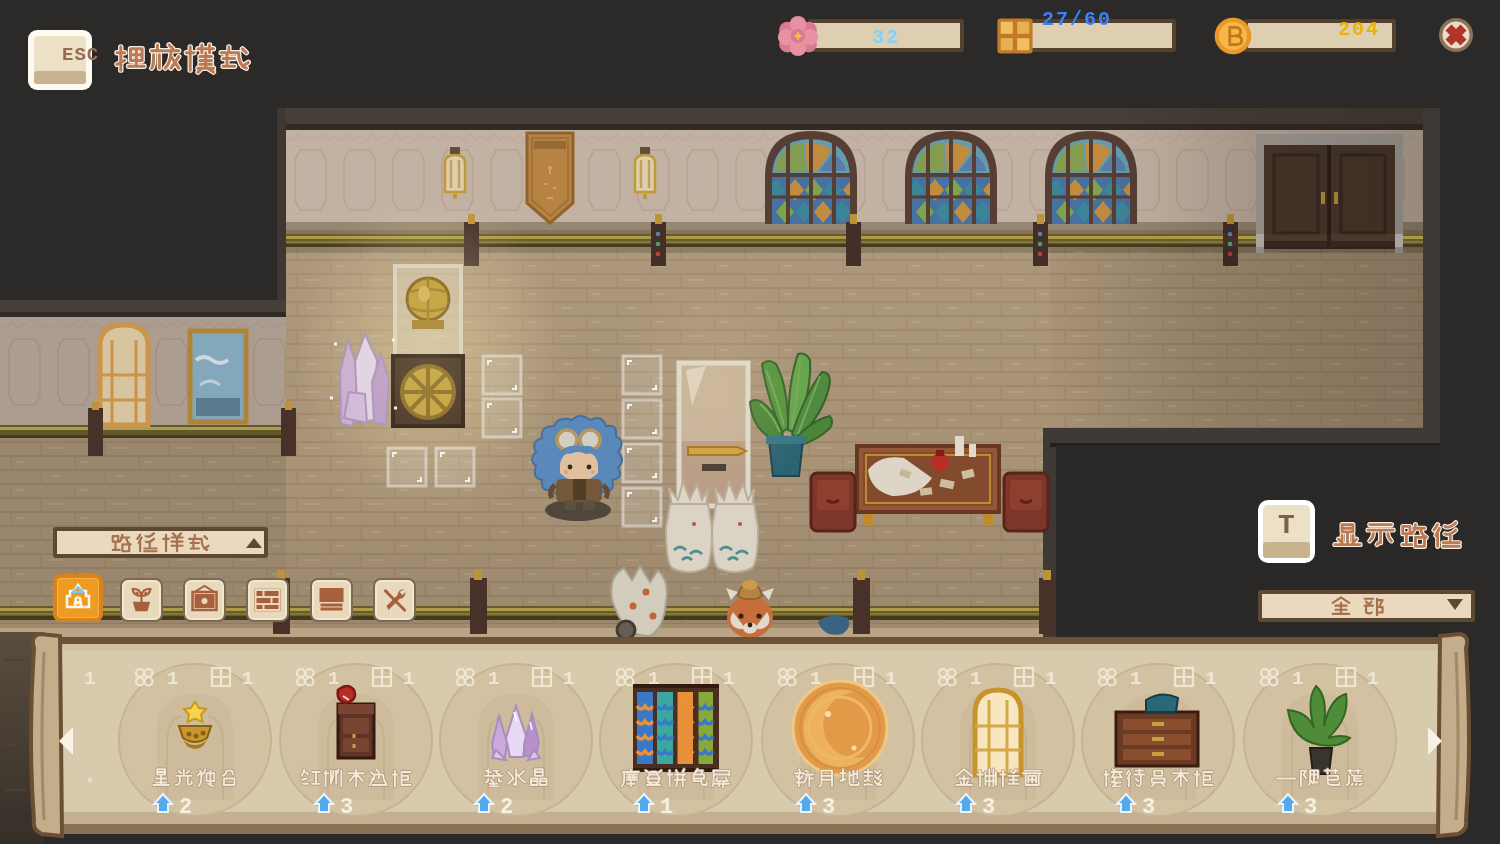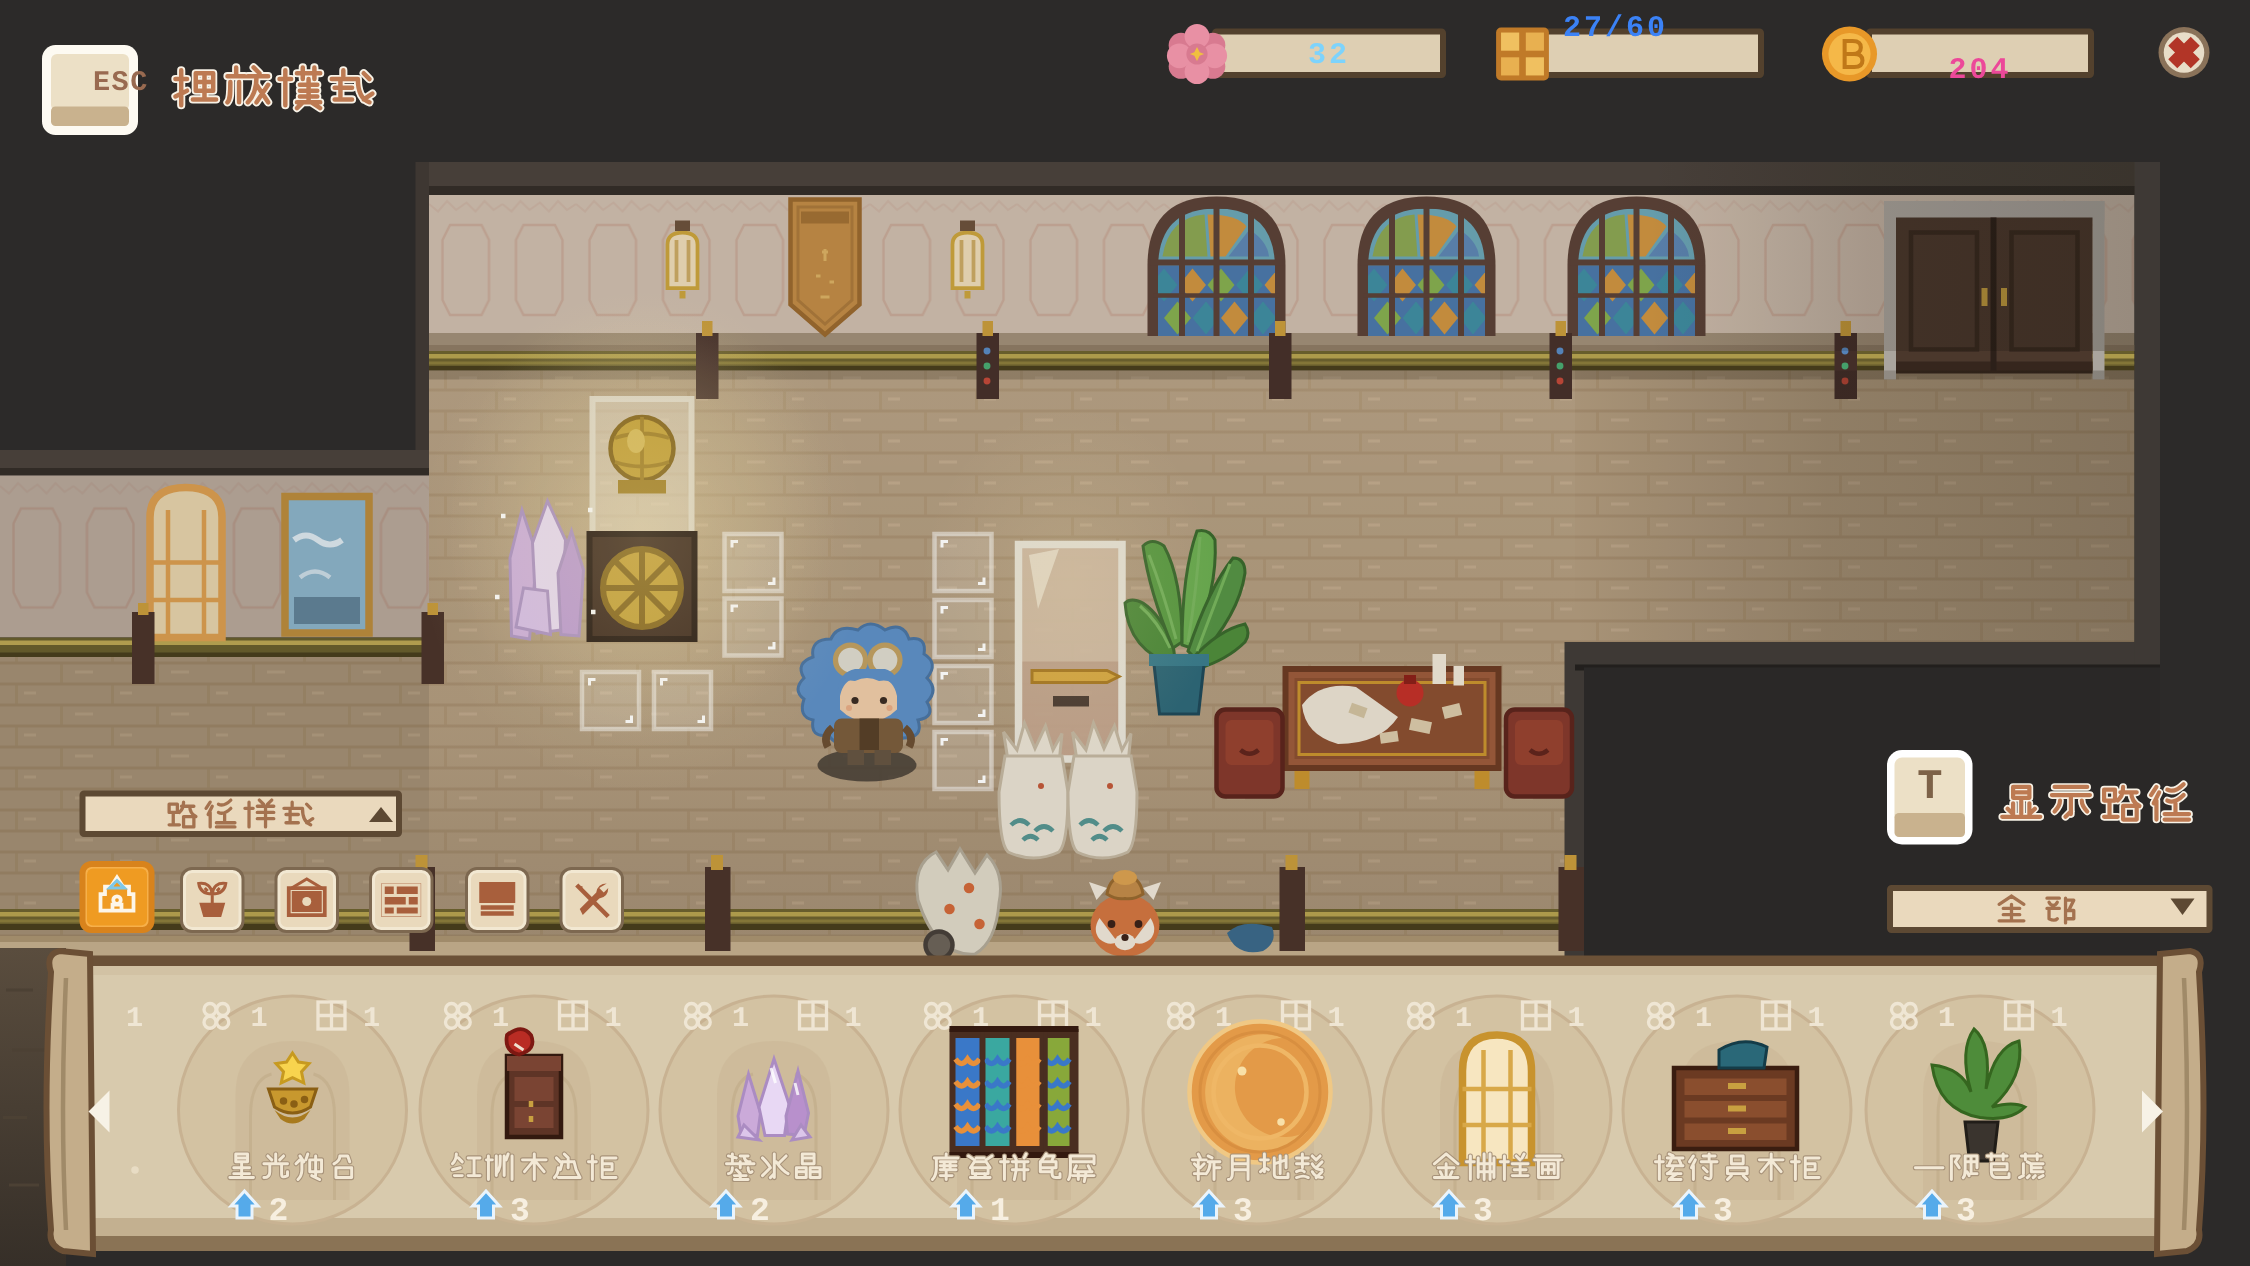--- a/index.html
+++ b/index.html
@@ -662,21 +662,21 @@
 </svg>
 <div style="position:absolute;left:28px;top:30px;width:64px;height:60px;background:#fdfaf2;border-radius:9px;"></div>
 <div style="position:absolute;left:34px;top:36px;width:52px;height:38px;background:#ece0c6;border-radius:4px;"></div>
 <div style="position:absolute;left:34px;top:71px;width:52px;height:13px;background:#c9b28e;border-radius:3px;"></div>
 <div style="position:absolute;left:34px;top:44px;width:52px;text-align:center;font:bold 19px 'Liberation Mono',monospace;color:#996a50;letter-spacing:1px;padding-left:28px;">ESC</div>
     <div style="position:absolute;left:808px;top:19px;width:156px;height:33px;background:#decfb3;border:4px solid #53412d;border-radius:3px;box-sizing:border-box;"></div>
     <div style="position:absolute;left:826px;top:26px;width:120px;text-align:center;font:bold 20px 'Liberation Mono',monospace;color:#7dd3fc;letter-spacing:2px;">32</div>
     <div style="position:absolute;left:1028px;top:19px;width:148px;height:33px;background:#decfb3;border:4px solid #53412d;border-radius:3px;box-sizing:border-box;"></div>
     <div style="position:absolute;left:1042px;top:8px;width:120px;font:bold 20px 'Liberation Mono',monospace;color:#3b82f6;letter-spacing:2px;">27/60</div>
     <div style="position:absolute;left:1244px;top:19px;width:152px;height:33px;background:#decfb3;border:4px solid #53412d;border-radius:3px;box-sizing:border-box;"></div>
-    <div style="position:absolute;left:1260px;top:36px;width:120px;text-align:center;font:bold 20px 'Liberation Mono',monospace;color:#ec4899;letter-spacing:2px;">204</div>
+    <div style="position:absolute;left:1260px;top:18px;width:120px;text-align:right;font:bold 20px 'Liberation Mono',monospace;color:#eab308;letter-spacing:2px;">204</div>
     <div style="position:absolute;left:53px;top:527px;width:215px;height:31px;background:#ead9bd;border:4px solid #5d4933;border-radius:3px;box-sizing:border-box;"></div>
     <div style="position:absolute;left:53px;top:574px;width:50px;height:48px;background:#f7b04a;border:4px solid #d8831c;border-radius:8px;box-sizing:border-box;"></div>
     <div style="position:absolute;left:58px;top:579px;width:40px;height:38px;background:#ef9b22;border-radius:4px;"></div>
     <div style="position:absolute;left:122px;top:580px;width:39px;height:40px;background:#e9d9bc;border:2px solid #f2e8d2;border-radius:6px;box-sizing:border-box;box-shadow:0 0 0 2px #7d6850;"></div>
     <div style="position:absolute;left:185px;top:580px;width:39px;height:40px;background:#e9d9bc;border:2px solid #f2e8d2;border-radius:6px;box-sizing:border-box;box-shadow:0 0 0 2px #7d6850;"></div>
     <div style="position:absolute;left:248px;top:580px;width:39px;height:40px;background:#e9d9bc;border:2px solid #f2e8d2;border-radius:6px;box-sizing:border-box;box-shadow:0 0 0 2px #7d6850;"></div>
     <div style="position:absolute;left:312px;top:580px;width:39px;height:40px;background:#e9d9bc;border:2px solid #f2e8d2;border-radius:6px;box-sizing:border-box;box-shadow:0 0 0 2px #7d6850;"></div>
     <div style="position:absolute;left:375px;top:580px;width:39px;height:40px;background:#e9d9bc;border:2px solid #f2e8d2;border-radius:6px;box-sizing:border-box;box-shadow:0 0 0 2px #7d6850;"></div>
     <div style="position:absolute;left:1258px;top:500px;width:57px;height:63px;background:#fff;border-radius:10px;"></div>
 <div style="position:absolute;left:1263px;top:505px;width:47px;height:44px;background:#ece0c6;border-radius:5px;"></div>

